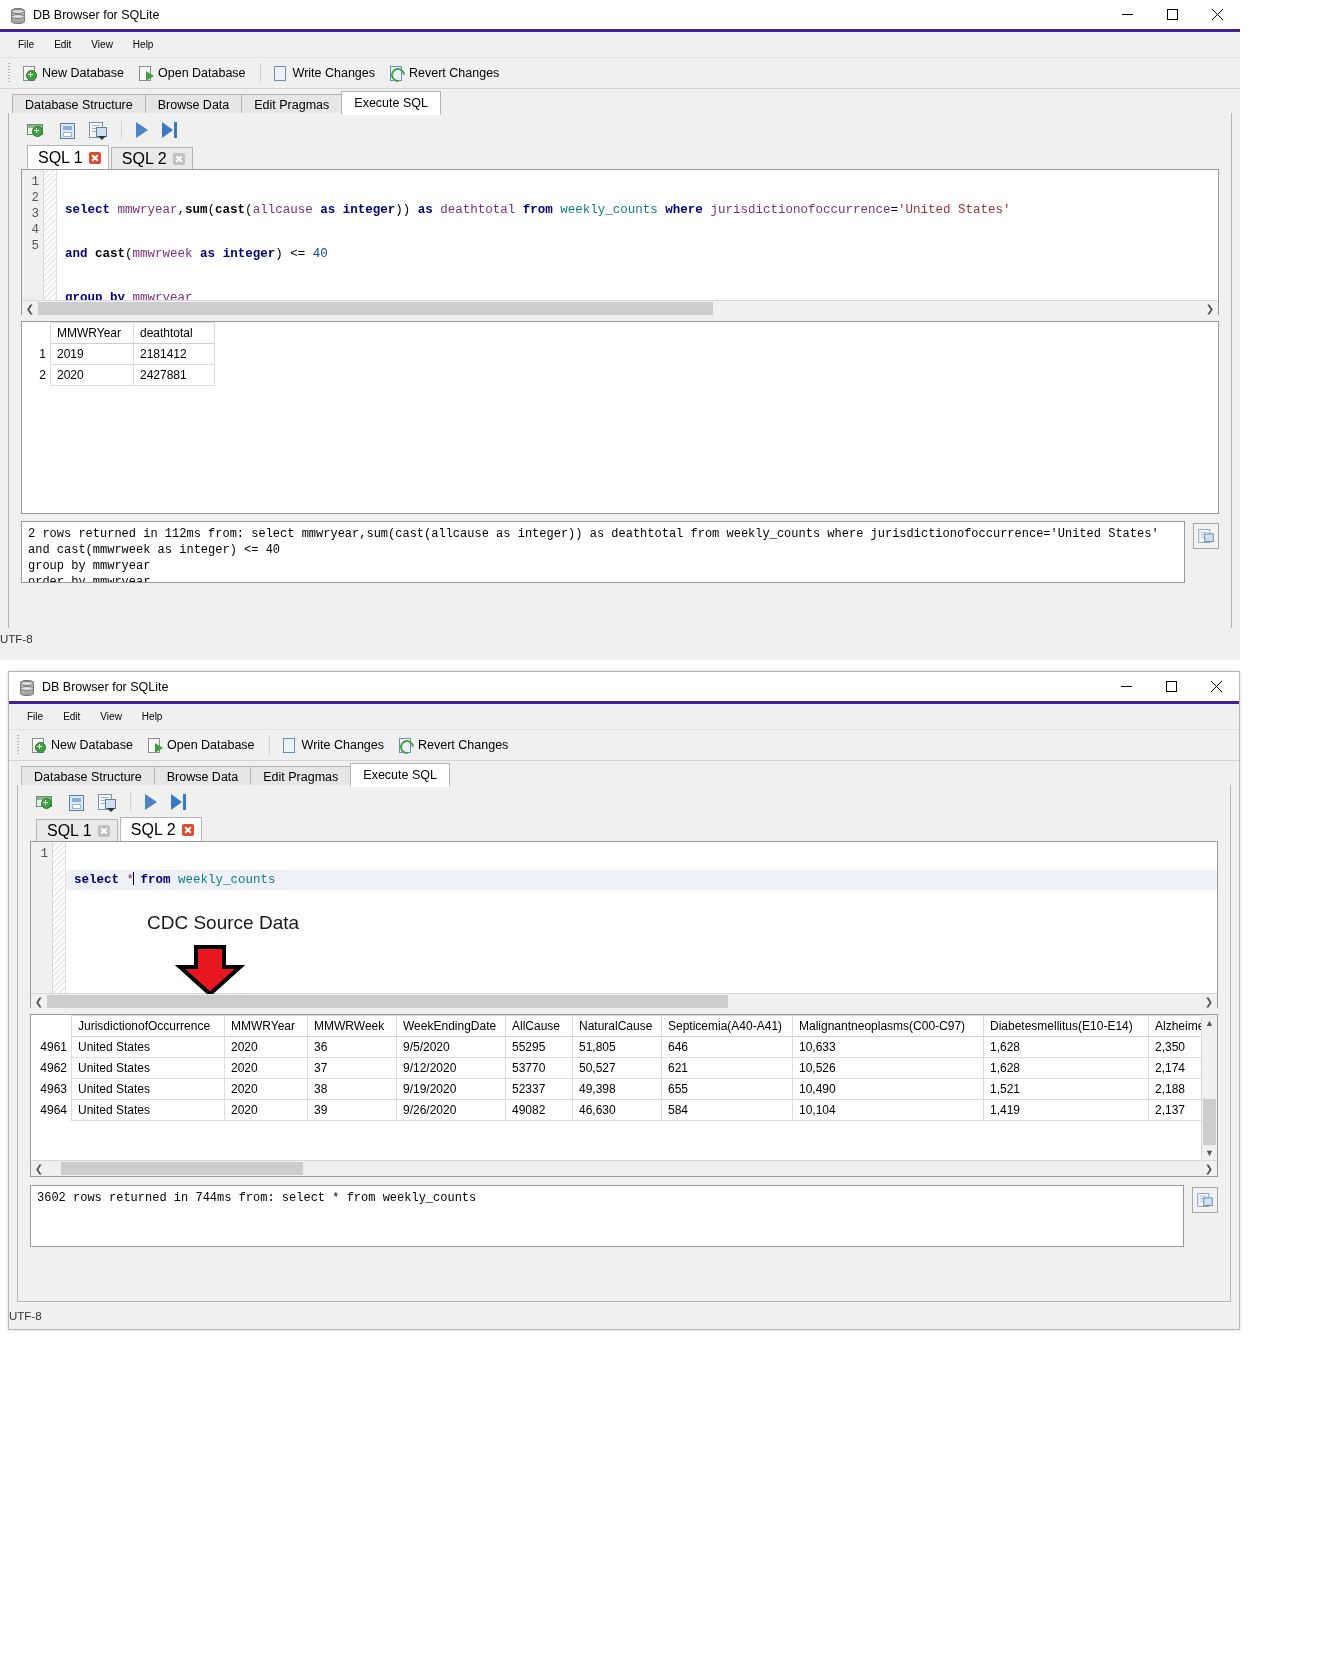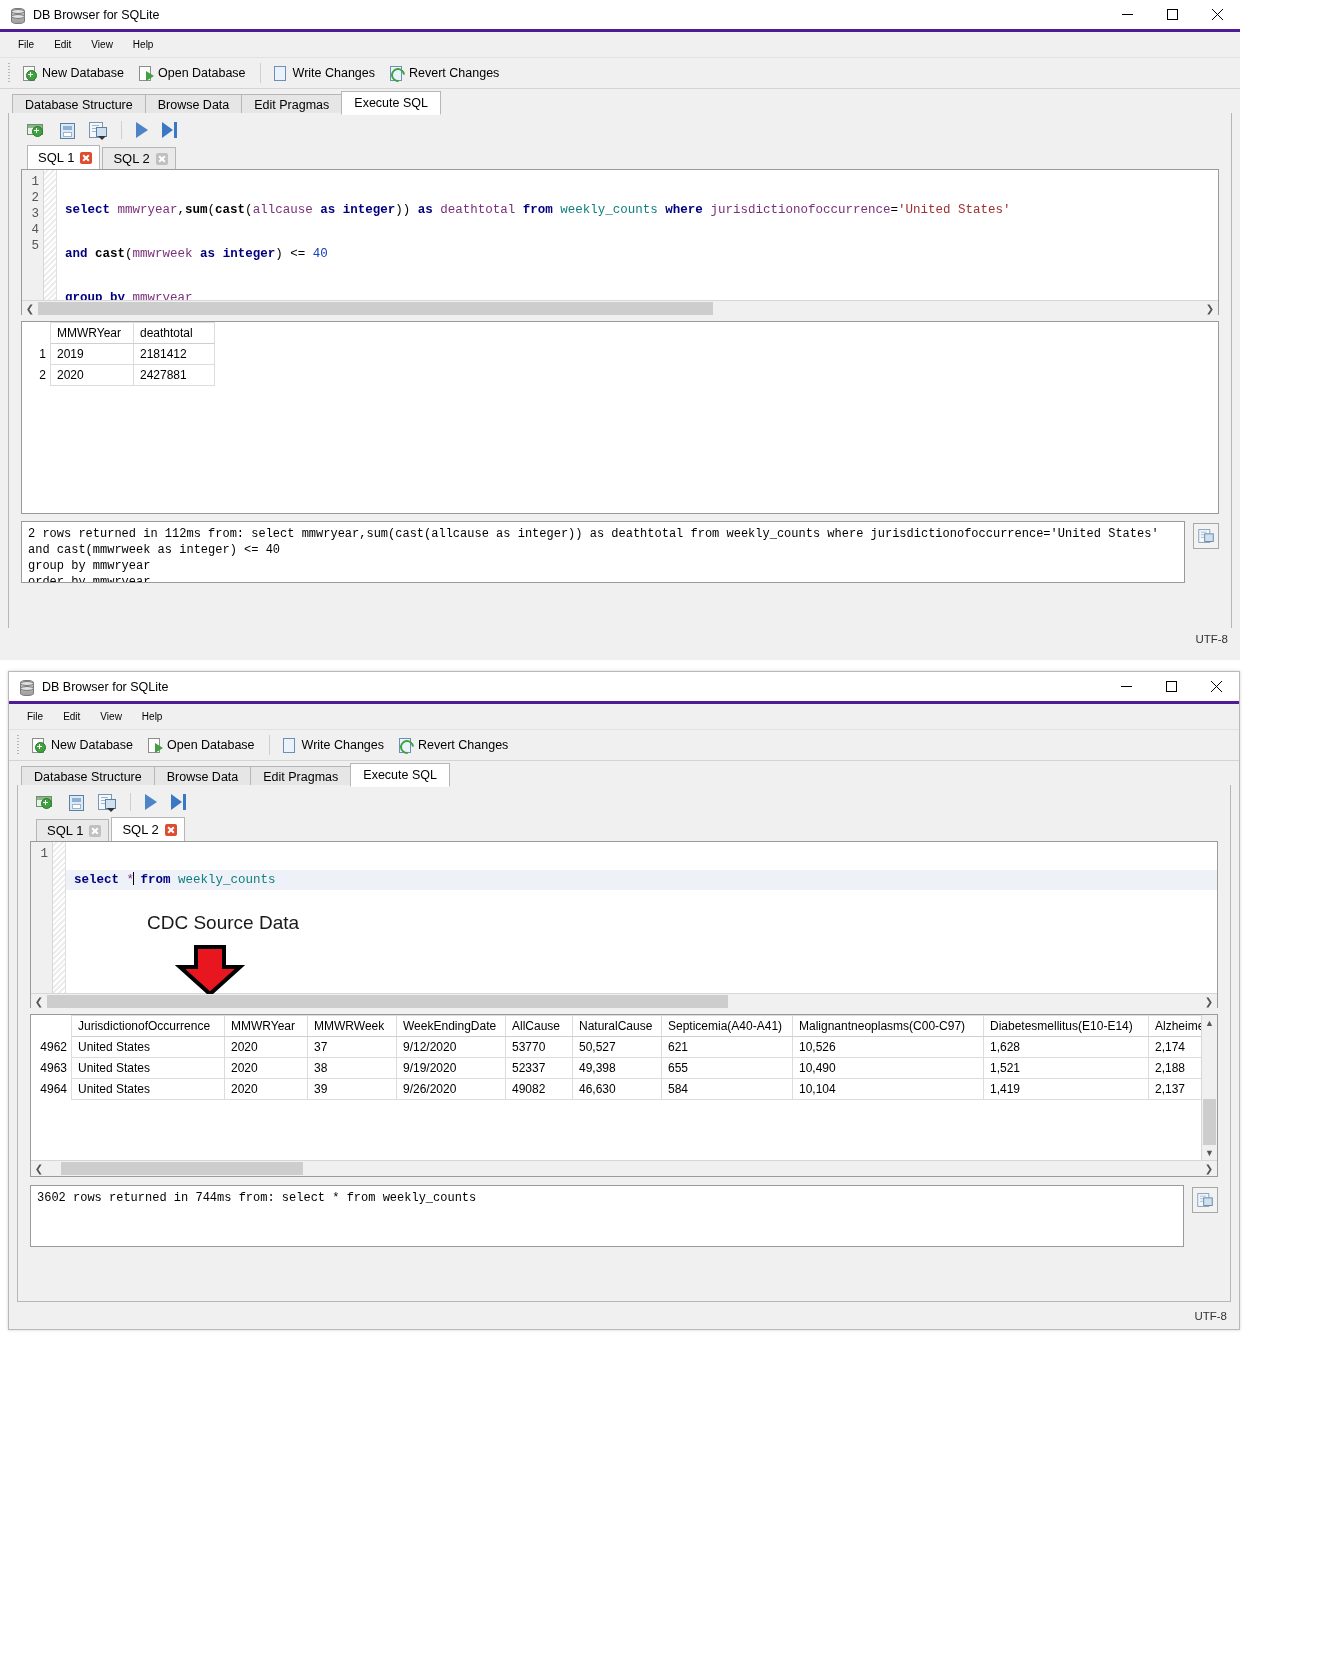--- a/index.html
+++ b/index.html
@@ -64,21 +64,21 @@
   .ic-open .sheet:before{content:"";position:absolute;left:2px;top:2px;width:9px;height:4px;background:#8fb0d2;}
   .ic-open .sheet:after{content:"";position:absolute;left:2px;bottom:1px;width:9px;height:5px;background:#fff;border:1px solid #9ab4cd;box-sizing:border-box;}
   .ic-save{width:18px;height:16px;position:relative;}
   .ic-save .sheet{position:absolute;left:0;top:0;width:12px;height:14px;background:#f4f8fd;border:1px solid #7b95ae;}
   .ic-save .sheet:before{content:"";position:absolute;left:2px;top:2px;width:7px;height:1px;box-shadow:0 0 0 0 #9bb5cf,0 3px 0 0 #9bb5cf,0 6px 0 0 #9bb5cf;background:#9bb5cf;}
   .ic-save .fd{position:absolute;right:0;bottom:1px;width:9px;height:8px;background:#cfe0f1;border:1px solid #5f7f9f;}
   .ic-save .car{position:absolute;right:1px;bottom:-2px;width:0;height:0;border-left:4px solid transparent;border-right:4px solid transparent;border-top:4px solid #333;}
 
   
   .subtabs{height:23px;display:flex;align-items:flex-end;padding-left:18px;position:relative;}
-  .subtab{display:flex;align-items:center;gap:6px;height:21px;padding:0 7px 0 10px;font-size:13px;background:#e9e9e9;border:1px solid #b6b6b6;border-bottom:none;margin-right:2px;}
+  .subtab{display:flex;align-items:center;gap:6px;height:21px;padding:0 7px 0 10px;font-size:16px;background:#e9e9e9;border:1px solid #b6b6b6;border-bottom:none;margin-right:2px;}
   .subtab.active{background:#ffffff;height:23px;}
   .closex{width:12px;height:12px;border-radius:2px;background:#c0c0c0;position:relative;flex:none;}
   .closex.red{background:#e04a2f;}
   .closex:before,.closex:after{content:"";position:absolute;left:2px;top:5px;width:8px;height:2px;background:#fff;}
   .closex:before{transform:rotate(45deg);}
   .closex:after{transform:rotate(-45deg);}
 
   
   .editorwrap{margin:0 12px;border:1px solid #9a9a9a;background:#fff;position:relative;box-sizing:border-box;}
   .editor{display:flex;font-family:"Liberation Mono",monospace;font-size:12.5px;}
@@ -109,21 +109,21 @@
   table.grid th{background:#fff;border-bottom:1px solid #cfcfcf;}
   table.grid td.rowhdr,table.grid th.rowhdr{background:#fff;border:none;border-right:1px solid #dcdcdc;text-align:right;color:#000;padding-right:4px;}
 
   
   .msgwrap{margin:7px 12px 0 12px;display:flex;align-items:flex-start;gap:8px;}
   .msgbox{flex:1;border:1px solid #9a9a9a;background:#fff;font-family:"Liberation Mono",monospace;font-size:12px;line-height:16px;padding:4px 6px;box-sizing:border-box;white-space:pre;overflow:hidden;}
   .savebtn{width:24px;height:24px;border:1px solid #a8a8a8;background:#f2f2f2;display:flex;align-items:center;justify-content:center;margin-top:2px;}
   .savebtn .ic-save{transform:scale(.85);}
 
   
-  .statusbar{position:absolute;bottom:0;left:0;right:0;height:22px;display:flex;align-items:center;justify-content:flex-end;padding-right:12px;font-size:11.5px;color:#333;background:#f0f0f0;}
+  .statusbar{position:absolute;bottom:0;left:0;right:0;height:22px;display:flex;align-items:center;padding-right:12px;font-size:11.5px;color:#333;background:#f0f0f0;}
 
   
   .anno{position:absolute;pointer-events:none;}
   .anno-label{font-size:19px;color:#1a1a1a;font-family:"Liberation Sans",sans-serif;}
   .vscroll{position:absolute;right:0;top:0;width:15px;bottom:0;background:#f0f0f0;border-left:1px solid #d7d7d7;}
   .vs-arrow{height:15px;display:flex;align-items:center;justify-content:center;font-size:9px;color:#555;}
   .vs-thumb{position:absolute;left:1px;width:13px;background:#cdcdcd;}
 </style>
 </head>
 <body>
@@ -447,20 +447,34 @@
             <th style="width:76px;">MMWRWeek</th>
             <th style="width:96px;margin-left:8px;">WeekEndingDate</th>
             <th style="width:54px;">AllCause</th>
             <th style="width:76px;">NaturalCause</th>
             <th style="width:118px;">Septicemia(A40-A41)</th>
             <th style="width:178px;">Malignantneoplasms(C00-C97)</th>
             <th style="width:152px;">Diabetesmellitus(E10-E14)</th>
             <th style="width:140px;">Alzheimerdisease(G30)</th>
 
           </tr>
+          <tr style="height:14px;">
+            <td class="rowhdr">4961</td>
+            <td>United States</td>
+            <td>2020</td>
+            <td>36</td>
+            <td>9/5/2020</td>
+            <td>55295</td>
+            <td>51,805</td>
+            <td>646</td>
+            <td>10,633</td>
+            <td>1,628</td>
+            <td>2,350</td>
+
+          </tr>
           <tr>
             <td class="rowhdr">4962</td>
             <td>United States</td>
             <td>2020</td>
             <td>37</td>
             <td>9/12/2020</td>
             <td>53770</td>
             <td>50,527</td>
             <td>621</td>
             <td>10,526</td>

